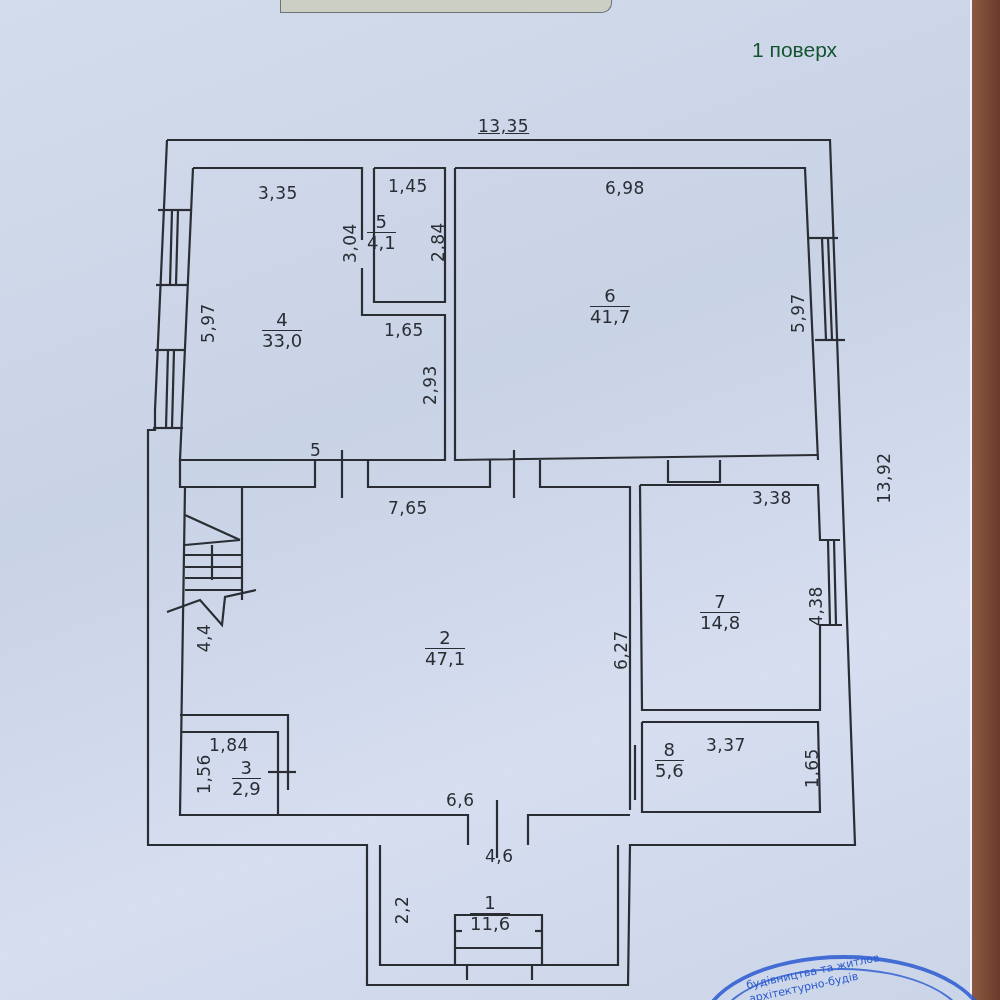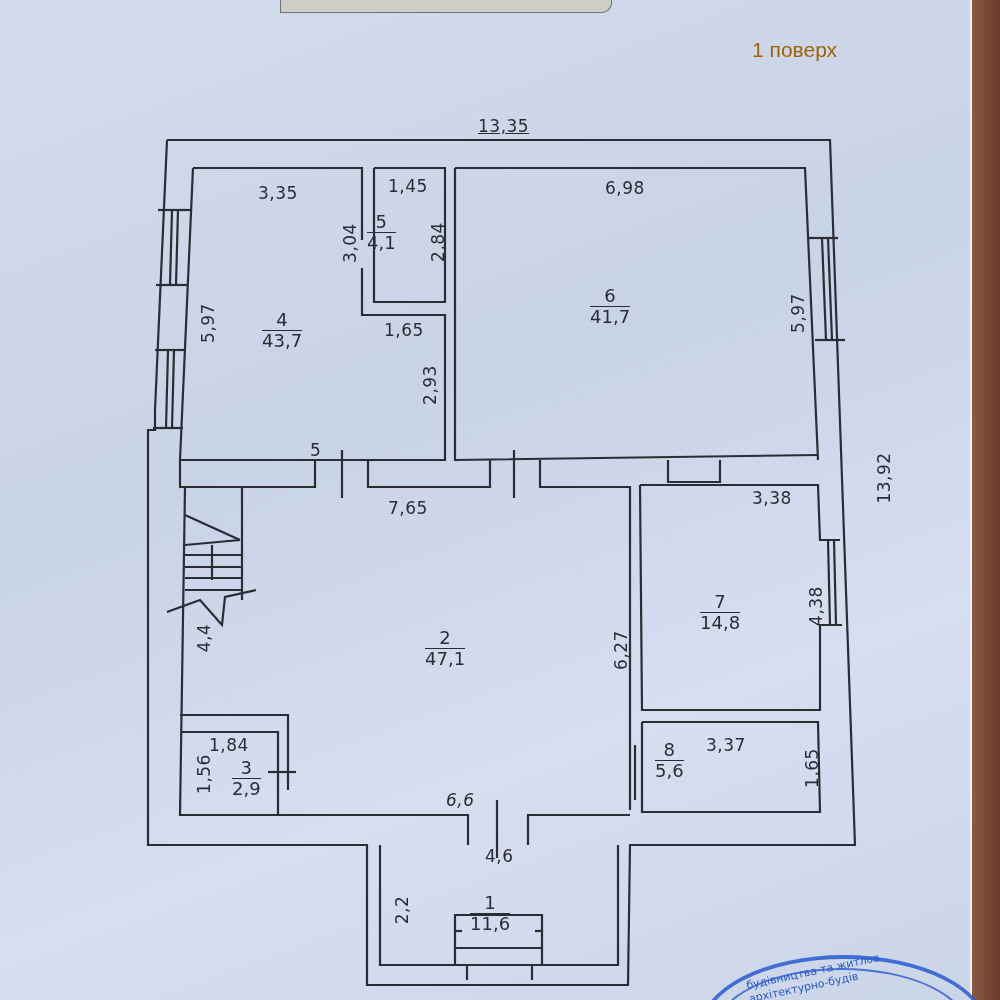--- a/index.html
+++ b/index.html
@@ -5,21 +5,21 @@
   html,body{margin:0;padding:0;}
   body{width:1000px;height:1000px;overflow:hidden;position:relative;
        background:linear-gradient(160deg,#d3dcec 0%,#c9d3e6 40%,#d6def0 70%,#cbd5e8 100%);
        font-family:"DejaVu Sans",sans-serif;}
   .edge{position:absolute;right:0;top:0;width:30px;height:1000px;
         background:linear-gradient(90deg,#8e5b44,#6b3a2a);}
   .paper-edge{position:absolute;left:970px;top:0;width:2px;height:1000px;background:#eef2f9;}
   .tab{position:absolute;left:280px;top:-4px;width:330px;height:16px;background:#cbcfc4;
        border:1px solid #6f7278;border-top:none;border-radius:0 0 10px 0;}
   .title{position:absolute;left:752px;top:38px;font-family:"Liberation Sans",sans-serif;
-         font-size:21px;color:#a16207;}
+         font-size:21px;color:#14532d;}
   svg{position:absolute;left:0;top:0;}
   .lbl{position:absolute;font-size:17px;color:#2a2d33;white-space:nowrap;letter-spacing:0.5px;}
   .v{transform:rotate(-90deg);transform-origin:center;}
   .room{position:absolute;text-align:center;font-size:18px;color:#2a2d33;line-height:20px;}
   .room .num{display:block;border-bottom:1.5px solid #2a2d33;padding:0 8px;}
   .stamp{position:absolute;left:700px;top:955px;width:280px;height:140px;border-radius:50%;
          border:4px solid #2a5ad0;opacity:0.85;}
   .stamp2{position:absolute;left:715px;top:968px;width:250px;height:120px;border-radius:50%;
           border:2px solid #2a5ad0;opacity:0.8;}
   .stamp-text{position:absolute;left:745px;top:965px;font-size:11px;color:#2a5ad0;transform:rotate(-12deg);white-space:nowrap;}
@@ -107,41 +107,41 @@
 <div class="lbl v" style="left:858px;top:468px;">13,92</div>
 
 <div class="lbl" style="left:258px;top:183px;">3,35</div>
 <div class="lbl v" style="left:188px;top:313px;">5,97</div>
 <div class="lbl v" style="left:330px;top:233px;">3,04</div>
 <div class="lbl" style="left:384px;top:320px;">1,65</div>
 <div class="lbl v" style="left:410px;top:375px;">2,93</div>
 <div class="lbl" style="left:310px;top:440px;">5</div>
 <div class="room" style="left:262px;top:310px;">
   <span class="num">4</span>
-  <span>43,7</span>
+  <span>33,0</span>
 </div>
 
 <div class="lbl" style="left:388px;top:176px;text-align:center;">1,45</div>
 <div class="lbl v" style="left:418px;top:232px;">2,84</div>
 <div class="room" style="left:367px;top:212px;">
   <span class="num">5</span>
   <span>4,1</span>
 </div>
 
 <div class="lbl" style="left:605px;top:178px;">6,98</div>
 <div class="lbl v" style="left:778px;top:303px;">5,97</div>
 <div class="room" style="left:590px;top:286px;">
   <span class="num">6</span>
   <span>41,7</span>
 </div>
 
 <div class="lbl" style="left:388px;top:498px;">7,65</div>
 <div class="lbl v" style="left:601px;top:640px;">6,27</div>
 <div class="lbl v" style="left:190px;top:628px;">4,4</div>
-<div class="lbl" style="left:446px;top:790px;font-style:italic;">6,6</div>
+<div class="lbl" style="left:446px;top:790px;">6,6</div>
 <div class="room" style="left:425px;top:628px;">
   <span class="num">2</span>
   <span>47,1</span>
 </div>
 
 <div class="lbl" style="left:209px;top:735px;">1,84</div>
 <div class="lbl v" style="left:184px;top:764px;">1,56</div>
 <div class="room" style="left:232px;top:758px;">
   <span class="num">3</span>
   <span>2,9</span>

